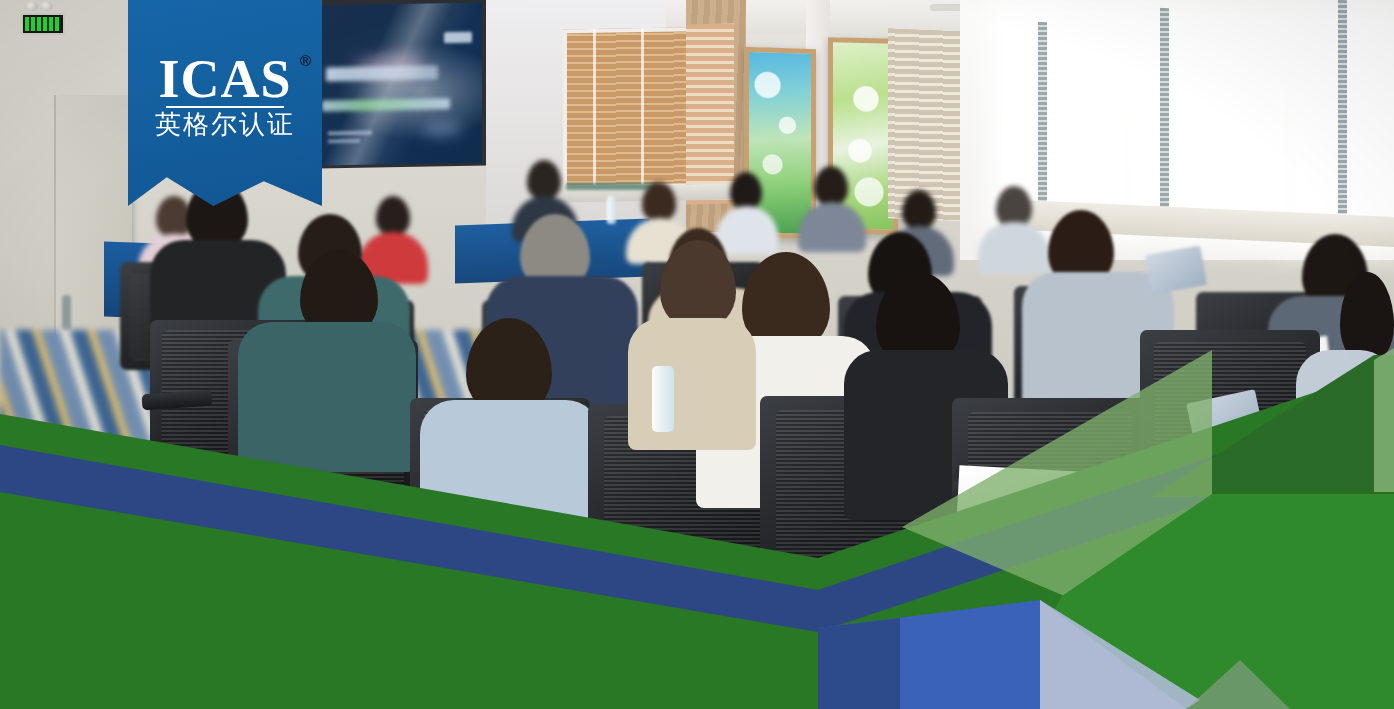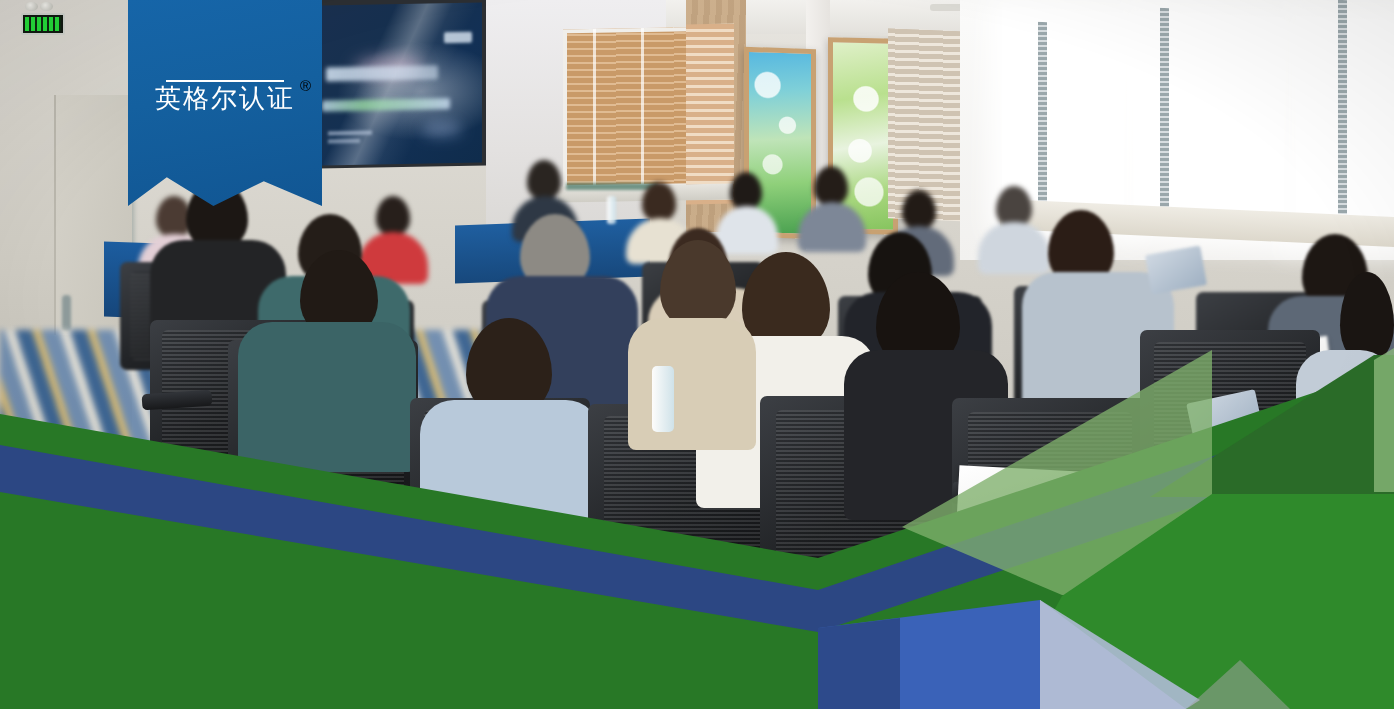--- a/index.html
+++ b/index.html
@@ -345,20 +345,21 @@
       <div class="device" style="left:1190px;top:396px;width:70px;height:44px;transform:rotate(-12deg);"></div>
       <div class="head" style="left:1340px;top:272px;width:54px;height:92px;background:#1a1512;"></div>
       <div class="body" style="left:1296px;top:350px;width:98px;height:140px;background:#c2ccd7;"></div>
     </div>
 
     <div class="photo-vignette"></div>
   </div>
 
   <div id="logo-badge">
     <div class="logo-inner">
+      <div class="logo-word">ICAS</div>
       <span class="logo-reg">®</span>
       <div class="logo-rule"></div>
       <div class="logo-cn">英格尔认证</div>
     </div>
   </div>
 
   <div id="brand-graphics">
     <svg viewBox="0 0 1394 709" xmlns="http://www.w3.org/2000/svg">
 
       <polygon points="0,622 818,709 0,709" fill="#4F8C3F"></polygon>

